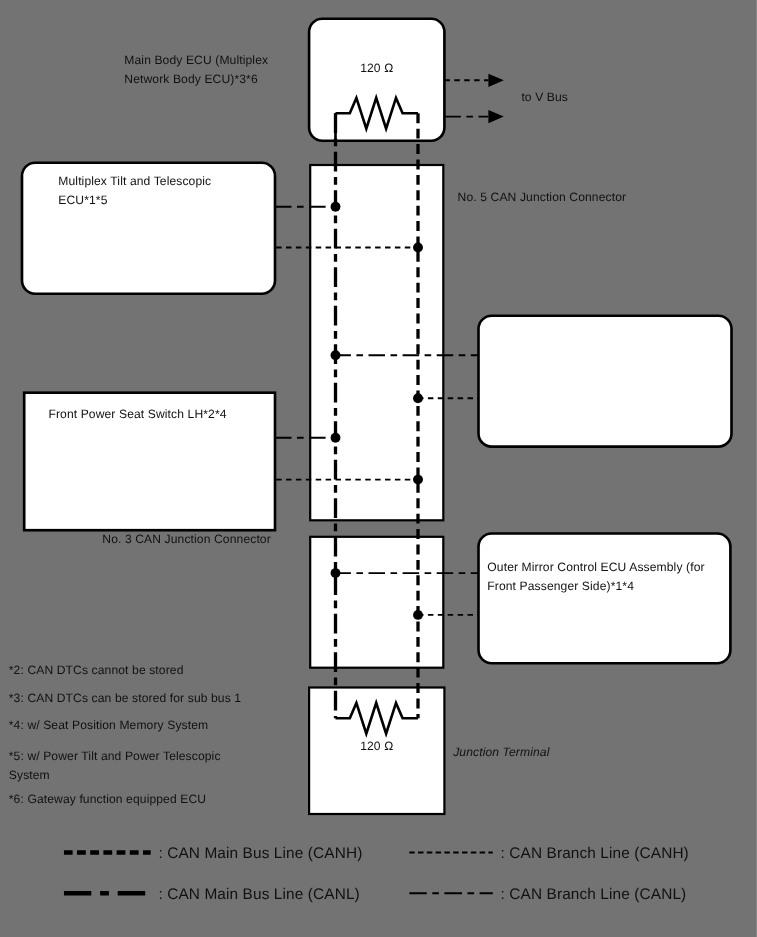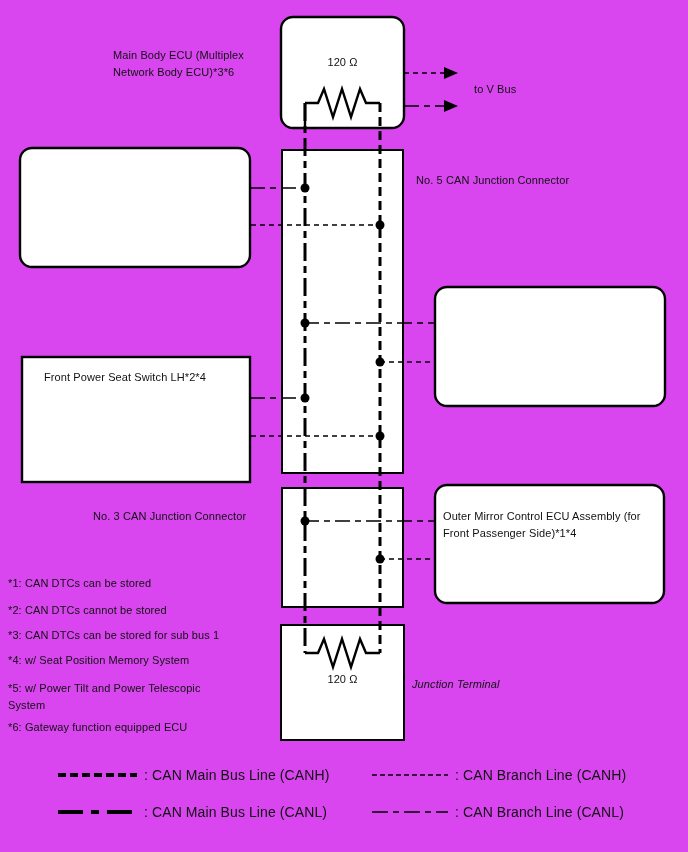--- a/index.html
+++ b/index.html
@@ -1,21 +1,21 @@
 <!DOCTYPE html>
 <html><head>
 <meta charset="utf-8">
 <style>
   html,body{margin:0;padding:0;}
   body{
     width:688px;height:852px;background:#ffffff;
     font-family:"Liberation Sans","DejaVu Sans",sans-serif;
     color:#111111;
   }
-  .stage{position:relative;width:688px;height:852px;overflow:hidden;background:#d946ef;}
+  .stage{position:relative;width:688px;height:852px;overflow:hidden;background:#737373;}
   svg.layer{position:absolute;left:0;top:0;display:block;}
 
   
   .box{fill:#ffffff;stroke:#000000;stroke-width:2.4;}
   .box-thin{fill:#ffffff;stroke:#000000;stroke-width:2;}
   .main-canh{stroke:#000000;stroke-width:3;stroke-dasharray:9 5;fill:none;}
   .main-canl{stroke:#000000;stroke-width:3;stroke-dasharray:18 5 7 5;fill:none;}
   .branch-canh{stroke:#000000;stroke-width:1.7;stroke-dasharray:5 4;fill:none;}
   .branch-canl{stroke:#000000;stroke-width:1.7;stroke-dasharray:15 5 6 5;fill:none;}
   .solid{stroke:#000000;stroke-width:2.4;fill:none;}
@@ -85,34 +85,35 @@
 
   <div class="lbl multi" style="left:113px;top:47px;">Main Body ECU (Multiplex
 Network Body ECU)*3*6</div>
 
   <div class="lbl center" style="left:305px;top:54px;width:75px;">120 Ω</div>
 
   <div class="lbl" style="left:474px;top:81px;">to V Bus</div>
 
   <div class="lbl" style="left:416px;top:172px;">No. 5 CAN Junction Connector</div>
 
+  <div class="lbl multi" style="left:53px;top:157px;">Multiplex Tilt and Telescopic
+ECU*1*5</div>
 
 
   <div class="lbl" style="left:32px;top:369px;margin-left:12px;">Front Power Seat Switch LH*2*4</div>
 
-  <div class="lbl" style="left:93px;top:508px;">No. 3 CAN Junction Connector</div>
+  <div class="lbl" style="left:93px;top:483px;">No. 3 CAN Junction Connector</div>
 
   <div class="lbl multi" style="left:443px;top:508px;">Outer Mirror Control ECU Assembly (for
 Front Passenger Side)*1*4</div>
 
   <div class="lbl center" style="left:305px;top:671px;width:75px;">120 Ω</div>
 
   <div class="lbl" style="left:412px;top:676px;font-style:italic;">Junction Terminal</div>
 
-  <div class="lbl" style="left:8px;top:575px;">*1: CAN DTCs can be stored</div>
   <div class="lbl" style="left:8px;top:602px;">*2: CAN DTCs cannot be stored</div>
   <div class="lbl" style="left:8px;top:627px;">*3: CAN DTCs can be stored for sub bus 1</div>
   <div class="lbl" style="left:8px;top:652px;">*4: w/ Seat Position Memory System</div>
   <div class="lbl multi" style="left:8px;top:680px;">*5: w/ Power Tilt and Power Telescopic
 System</div>
   <div class="lbl" style="left:8px;top:719px;">*6: Gateway function equipped ECU</div>
 
   <div class="legend-item" style="left:58px;top:768px;">
     <svg width="80" height="14">
       <line x1="0" y1="7" x2="79" y2="7" class="ls-main-canh"></line>

